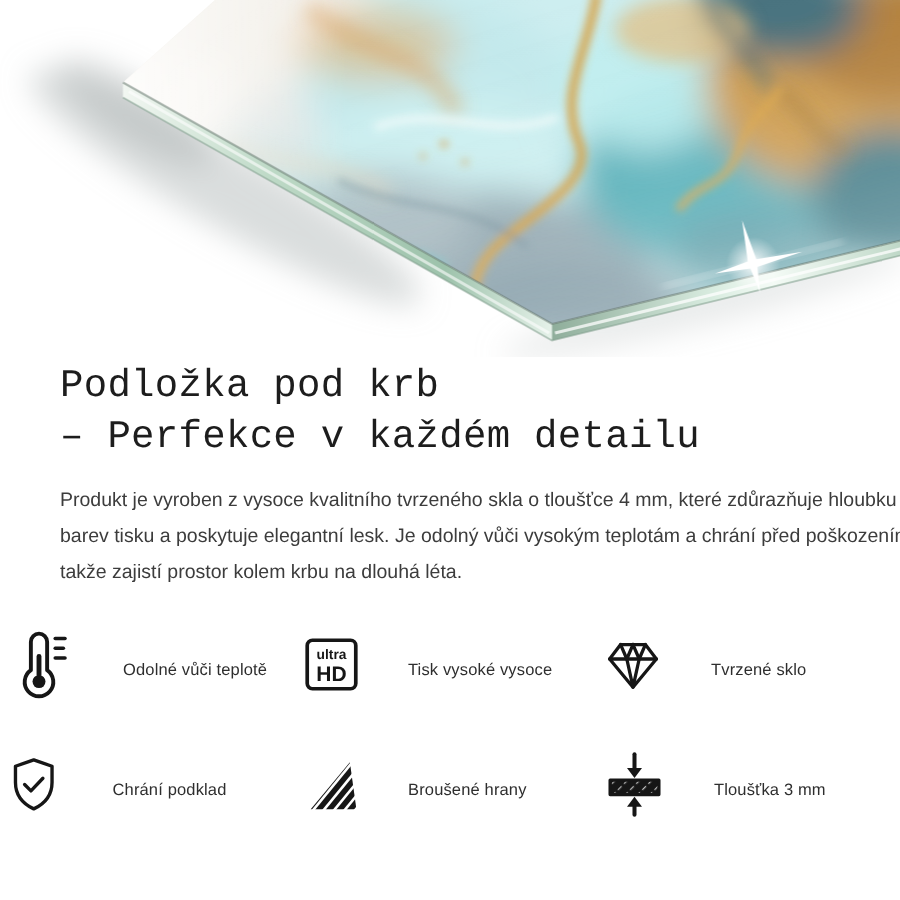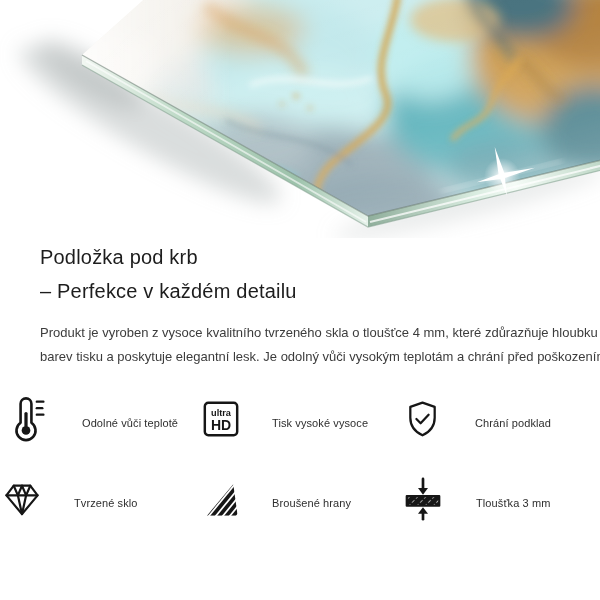--- a/index.html
+++ b/index.html
@@ -5,22 +5,22 @@
   html,body{margin:0;padding:0;}
   body{
     width:600px;height:600px;background:#ffffff;overflow:hidden;
     font-family:"Liberation Sans",sans-serif;color:#3a3a3a;
   }
   .hero{position:relative;width:600px;height:238px;background:#fff;}
   .hero svg{display:block;}
   .content{padding:0 30px 0 40px;}
   h1{
     margin:2px 0 0 0;
-    font-family:Liberation Sans, sans-serif;
-    font-weight:500;font-size:20px;line-height:34px;color:#1d1d1d;
+    font-family:Liberation Mono, monospace;
+    font-weight:500;font-size:26px;line-height:34px;color:#1d1d1d;
     letter-spacing:.2px;
   }
   h1 span{display:block;}
   .desc{margin-top:13px;font-size:13px;line-height:24px;color:#3c3c3c;}
   .desc span{display:block;white-space:nowrap;}
   .features{
     margin-top:24px;
     display:grid;grid-template-columns:200px 200px 200px;
     row-gap:28px;width:600px;margin-left:-40px;
   }
@@ -150,20 +150,21 @@
 
 <div class="content">
   <h1>
     <span>Podložka pod krb</span>
     <span>– Perfekce v každém detailu</span>
   </h1>
 
   <div class="desc">
     <span>Produkt je vyroben z vysoce kvalitního tvrzeného skla o tloušťce 4 mm, které zdůrazňuje hloubku</span>
     <span>barev tisku a poskytuje elegantní lesk. Je odolný vůči vysokým teplotám a chrání před poškozením,</span>
+    <span>takže zajistí prostor kolem krbu na dlouhá léta.</span>
   </div>
 
   <div class="features">
 
     <div class="feature">
       <div class="ficon">
         <svg class="ico" width="52" height="52" viewBox="0 0 48 48">
           <path d="M19,10 a5,5 0 0 1 10,0 V27.5 a8.8,8.8 0 1 1 -10,0 Z"></path>
           <circle class="fil" cx="24" cy="34.5" r="4"></circle>
           <line x1="24" y1="30" x2="24" y2="19" stroke-width="3"></line>
@@ -181,38 +182,38 @@
           <rect x="5.5" y="5.5" width="37" height="37" rx="4" stroke-width="2.8"></rect>
           <text x="24" y="20" font-size="10.5" text-anchor="middle">ultra</text>
           <text x="24" y="36.5" font-size="16" text-anchor="middle">HD</text>
         </svg>
       </div>
       <div class="flabel">Tisk vysoké vysoce</div>
     </div>
 
     <div class="feature">
       <div class="ficon">
-        <svg class="ico" width="45" height="45" viewBox="0 0 48 48">
-          <path d="M24,6 L37,10.5 V22 C37,31.5 31,37.5 24,40.8 C17,37.5 11,31.5 11,22 V10.5 Z"></path>
-          <path d="M17.5,23.5 l4.5,4.5 l8.5,-9"></path>
-        </svg>
-      </div>
-      <div class="flabel">Chrání podklad</div>
-    </div>
-
-    <div class="feature">
-      <div class="ficon">
         <svg class="ico" width="44" height="44" viewBox="0 0 48 48" stroke-width="2.2">
           <path d="M15,9.5 L33,9.5 L41,20 L24,40.5 L7,20 Z"></path>
           <line x1="7" y1="20" x2="41" y2="20"></line>
           <path d="M15,9.5 L19.5,20 L24,40.5 L28.5,20 L33,9.5"></path>
           <path d="M24,9.5 L19.5,20 M24,9.5 L28.5,20"></path>
         </svg>
       </div>
       <div class="flabel">Tvrzené sklo</div>
+    </div>
+
+    <div class="feature">
+      <div class="ficon">
+        <svg class="ico" width="45" height="45" viewBox="0 0 48 48">
+          <path d="M24,6 L37,10.5 V22 C37,31.5 31,37.5 24,40.8 C17,37.5 11,31.5 11,22 V10.5 Z"></path>
+          <path d="M17.5,23.5 l4.5,4.5 l8.5,-9"></path>
+        </svg>
+      </div>
+      <div class="flabel">Chrání podklad</div>
     </div>
 
     <div class="feature">
       <div class="ficon">
         <svg width="42" height="42" viewBox="0 0 48 48">
           <clipPath id="bevclip">
               <polygon points="8,43 38,7 43,43"></polygon>
             </clipPath>
           <g clip-path="url(#bevclip)" stroke="#161616" stroke-width="4.2">
             <line x1="4" y1="46" x2="40" y2="2"></line>

